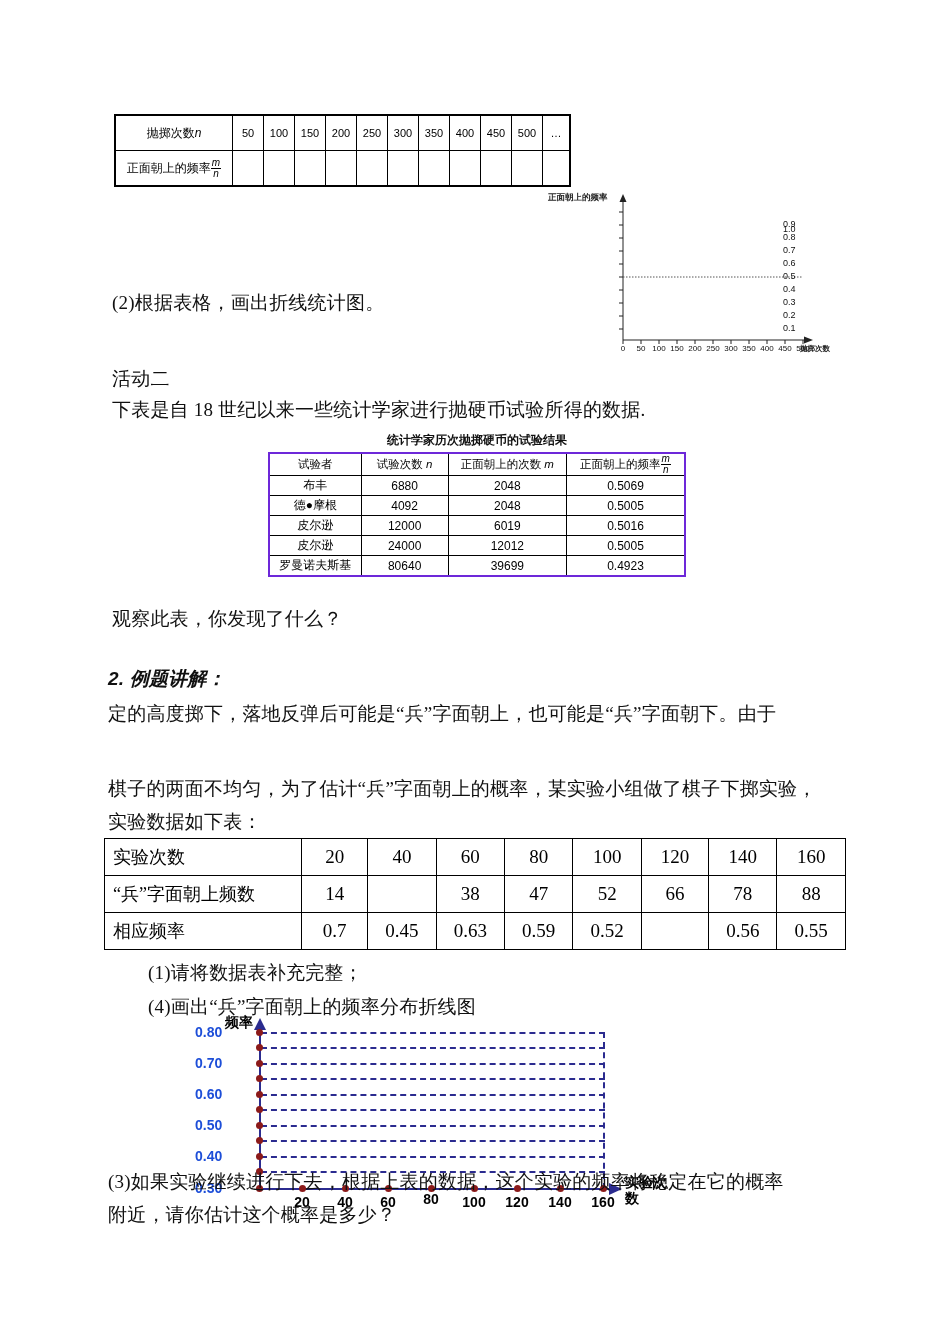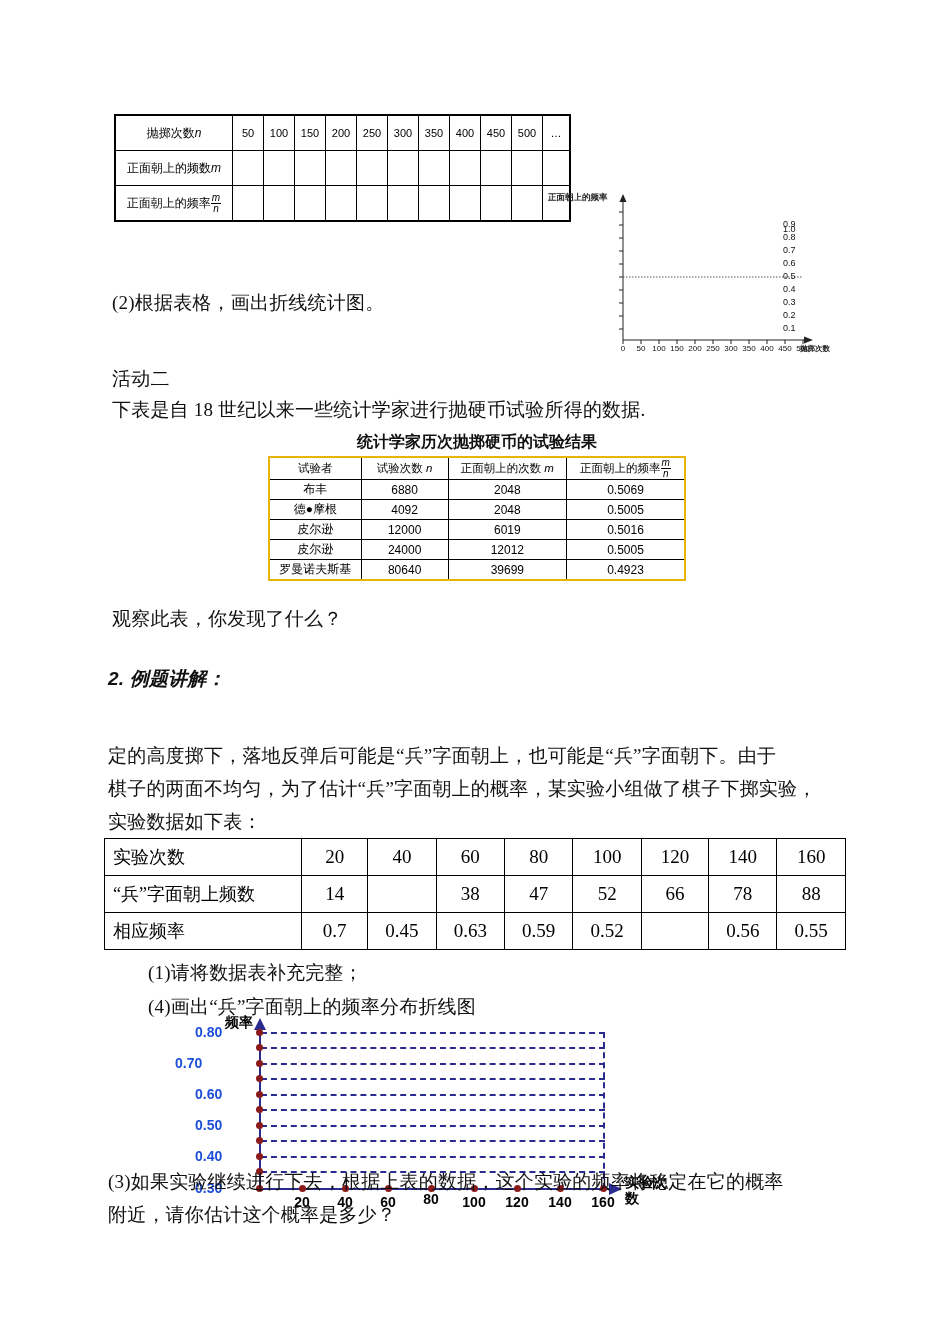--- a/index.html
+++ b/index.html
@@ -75,27 +75,27 @@
   #chart1 .xlab{
     position:absolute;
     font-size:8px;
     font-family:"Liberation Sans","DejaVu Sans",sans-serif;
     color:#111;white-space:nowrap;transform:translateX(-50%);
   }
 
   
   #table2-wrap{position:absolute;left:268px;top:432px;width:418px;}
   #table2-title{
-    text-align:center;font-size:16px;font-weight:bold;
+    text-align:center;font-size:12px;font-weight:bold;
     font-family:"Liberation Sans","DejaVu Sans",sans-serif;
     margin-bottom:3px;color:#111;
   }
   table.t2{
     border-collapse:collapse;width:418px;
-    border:2px solid #eab308;
+    border:2px solid #6d28d9;
     font-size:12px;
     font-family:"Liberation Sans","DejaVu Sans",sans-serif;
   }
   table.t2 td{
     border:1px solid #000;text-align:center;vertical-align:middle;
     height:19px;padding:0 2px;white-space:nowrap;
   }
   table.t2 td.c0{width:90px;}
   table.t2 td.c1{width:88px;}
   table.t2 td.c2{width:118px;}
@@ -191,34 +191,20 @@
           <td class="num">100</td>
           <td class="num">150</td>
           <td class="num">200</td>
           <td class="num">250</td>
           <td class="num">300</td>
           <td class="num">350</td>
           <td class="num">400</td>
           <td class="num">450</td>
           <td class="num">500</td>
           <td class="dots">…</td>
-        </tr>
-        <tr>
-          <td class="lbl"><span>正面朝上的频数</span><span class="ital">m</span></td>
-          <td class="num"></td>
-          <td class="num"></td>
-          <td class="num"></td>
-          <td class="num"></td>
-          <td class="num"></td>
-          <td class="num"></td>
-          <td class="num"></td>
-          <td class="num"></td>
-          <td class="num"></td>
-          <td class="num"></td>
-          <td class="dots"></td>
         </tr>
         <tr>
           <td class="lbl"><span>正面朝上的频率</span><span class="frac"><span class="n">m</span><span class="d">n</span></span></td>
           <td class="num"></td>
           <td class="num"></td>
           <td class="num"></td>
           <td class="num"></td>
           <td class="num"></td>
           <td class="num"></td>
           <td class="num"></td>
@@ -339,21 +325,21 @@
           <td class="c2">39699</td>
           <td class="c3">0.4923</td>
         </tr>
       </tbody>
     </table>
   </div>
 
   <div class="abs para" style="left:112px;top:602px;">观察此表，你发现了什么？</div>
   <div class="abs para bold" style="left:108px;top:662px;font-size:19px;font-style:italic;">2. 例题讲解：</div>
 
-  <div class="abs para" style="left:108px;top:739px;width:760px;">定的高度掷下，落地反弹后可能是“兵”字面朝上，也可能是“兵”字面朝下。由于</div>
+  <div class="abs para" style="left:108px;top:697px;width:760px;">定的高度掷下，落地反弹后可能是“兵”字面朝上，也可能是“兵”字面朝下。由于</div>
   <div class="abs para" style="left:108px;top:772px;width:760px;">棋子的两面不均匀，为了估计“兵”字面朝上的概率，某实验小组做了棋子下掷实验，</div>
   <div class="abs para" style="left:108px;top:805px;width:760px;">实验数据如下表：</div>
 
   <div id="table3-wrap">
     <table class="t3">
       <tbody>
         <tr>
           <td class="hdrcell">实验次数</td>
           <td class="v">20</td>
           <td class="v">40</td>
@@ -419,21 +405,21 @@
     <div class="ytick" style="top:60px;"></div>
     <div class="ytick" style="top:76px;"></div>
     <div class="ytick" style="top:91px;"></div>
     <div class="ytick" style="top:107px;"></div>
     <div class="ytick" style="top:122px;"></div>
     <div class="ytick" style="top:138px;"></div>
     <div class="ytick" style="top:153px;"></div>
     <div class="ytick" style="top:170px;"></div>
 
     <div class="ylab" style="top:14px;right:492px;">0.80</div>
-    <div class="ylab" style="top:45px;right:512px;">0.70</div>
+    <div class="ylab" style="top:45px;right:492px;">0.70</div>
     <div class="ylab" style="top:76px;right:492px;">0.60</div>
     <div class="ylab" style="top:107px;right:492px;">0.50</div>
     <div class="ylab" style="top:138px;right:492px;">0.40</div>
     <div class="ylab" style="top:170px;right:492px;">0.30</div>
 
     <div class="xtick" style="left:127px;"></div>
     <div class="xtick" style="left:170px;"></div>
     <div class="xtick" style="left:213px;"></div>
     <div class="xtick" style="left:256px;"></div>
     <div class="xtick" style="left:299px;"></div>

